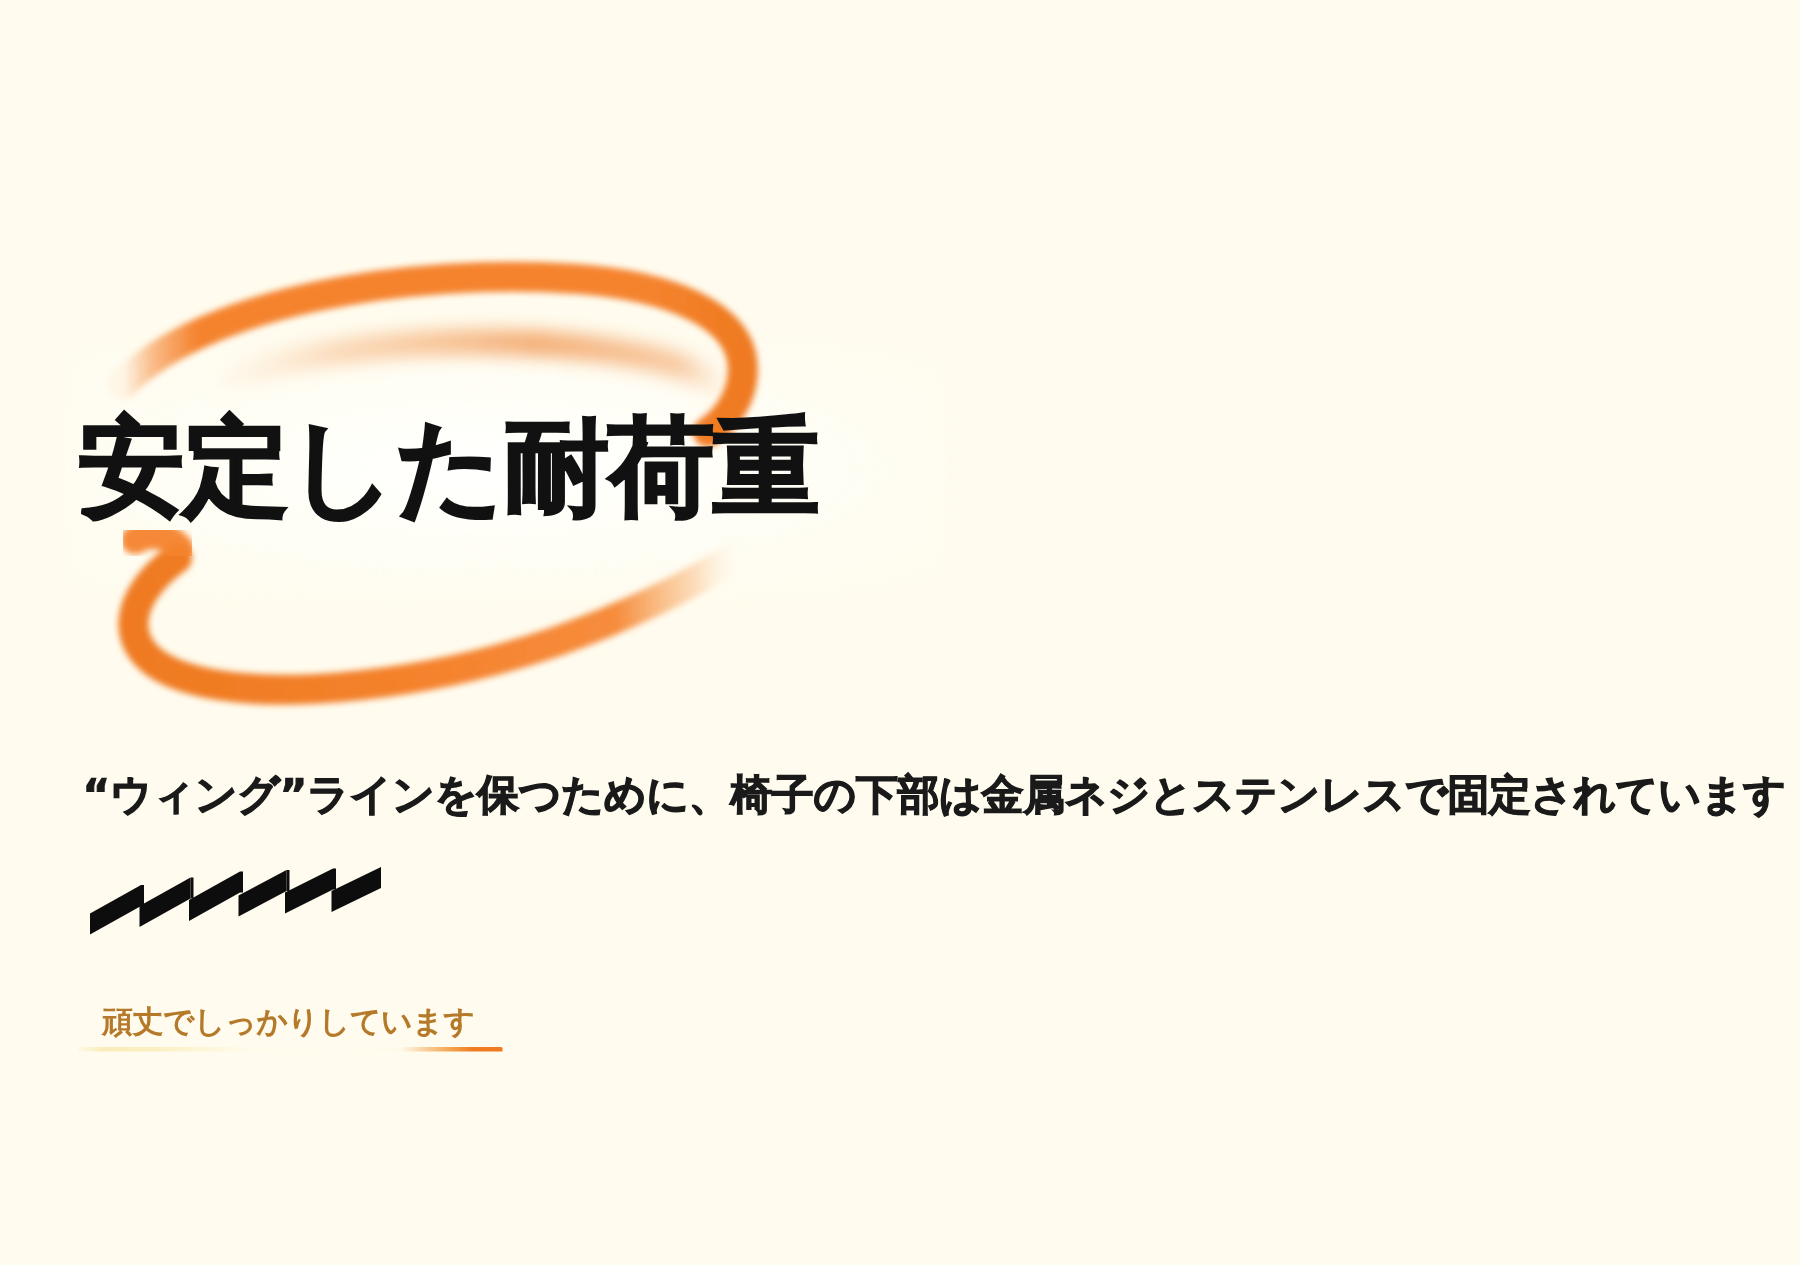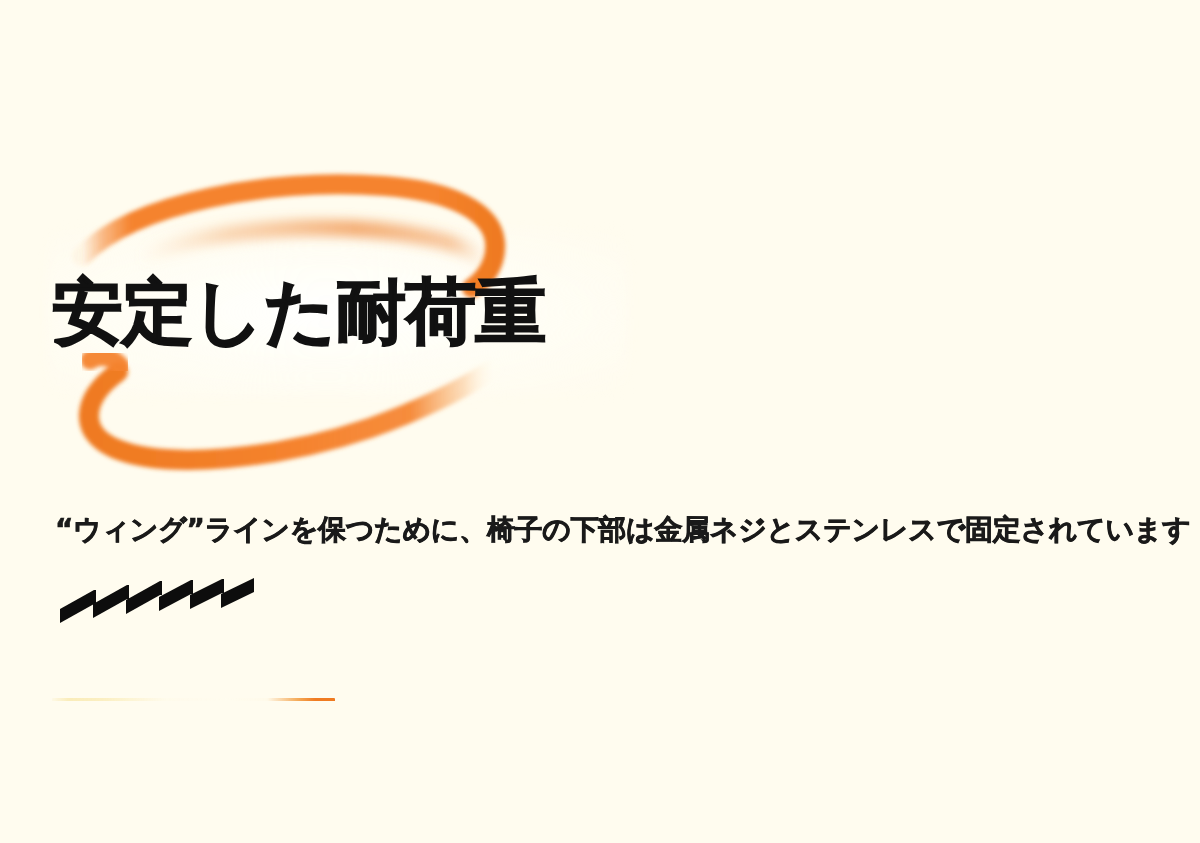--- a/index.html
+++ b/index.html
@@ -204,15 +204,16 @@
         <polygon points="133,2 135,2 135,16 133,16"></polygon>
         <polygon points="132,17 164,1 164,15 132,31"></polygon>
         <polygon points="164,1 166,1 166,15 164,15"></polygon>
         <polygon points="163,16 196,0 196,14 163,30"></polygon>
       </g>
     </svg>
   </div>
 
   <div class="caption-block">
     <div class="caption-hl"></div>
+    <p class="caption-text">頑丈でしっかりしています</p>
   </div>
 
 </div>
 
 </body></html>

